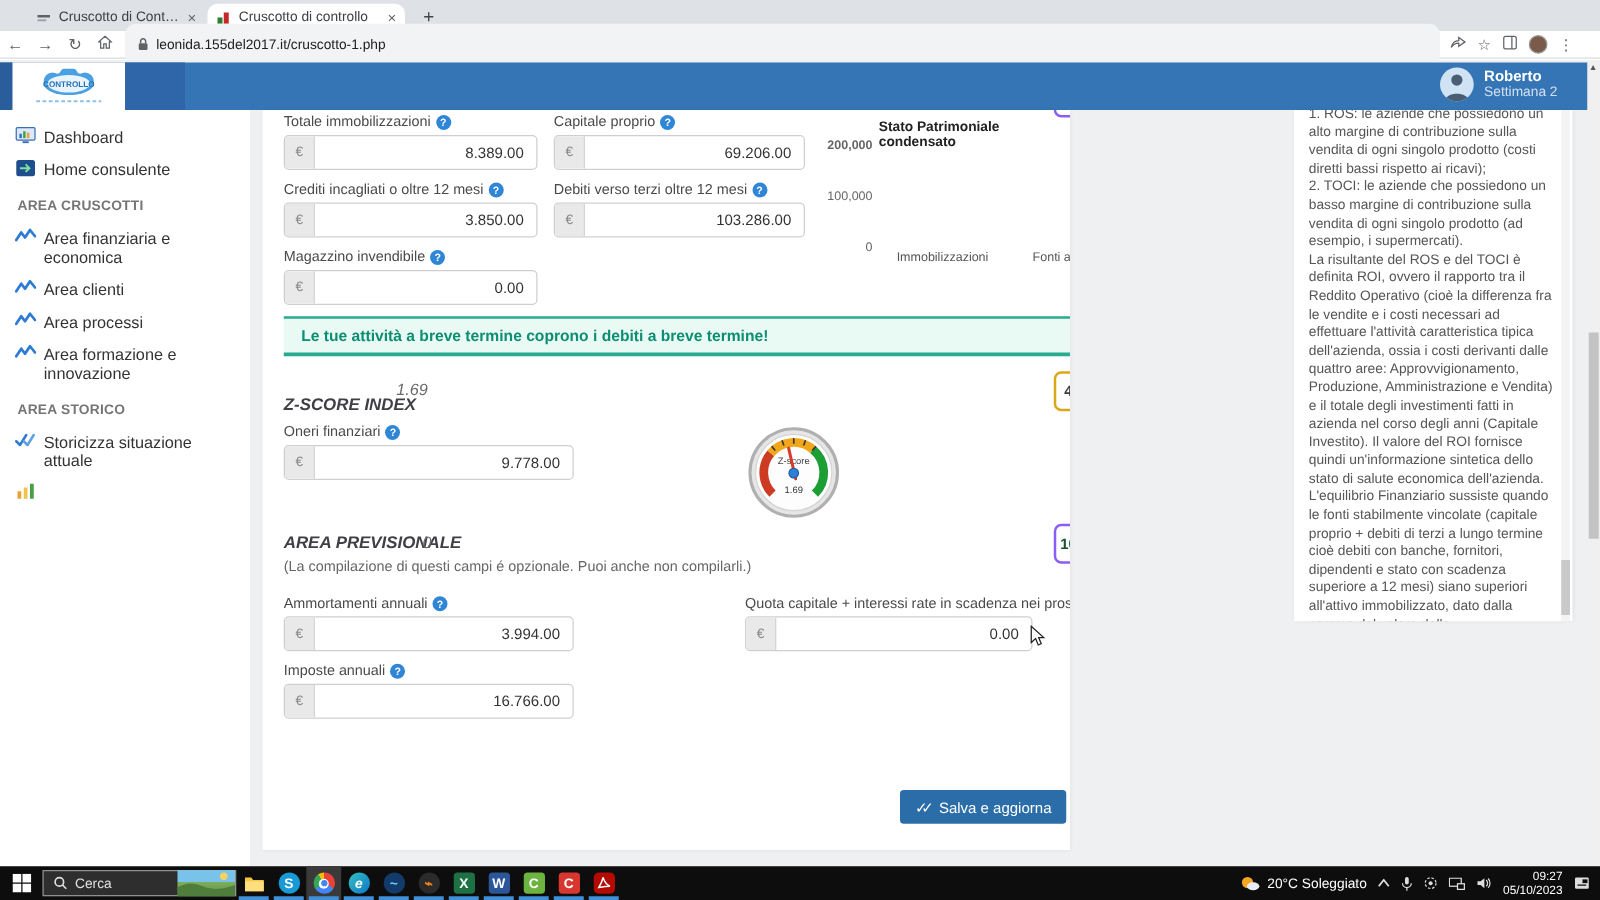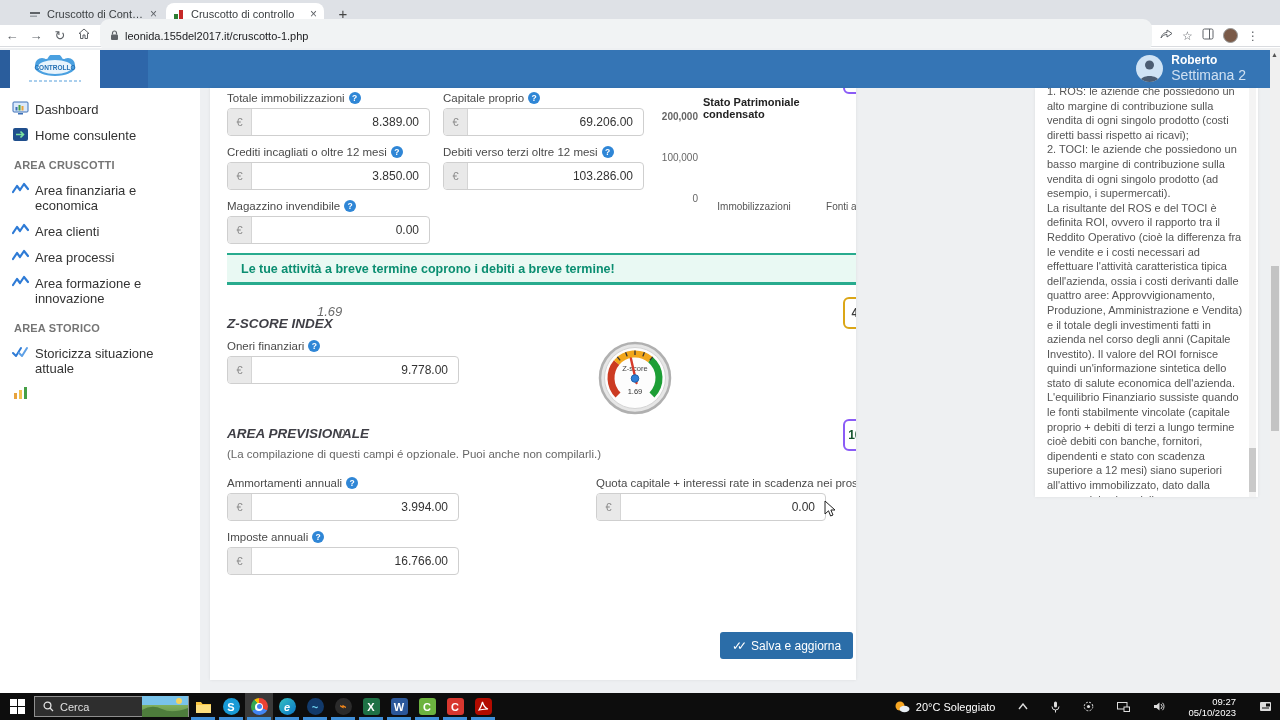--- a/index.html
+++ b/index.html
@@ -25,21 +25,21 @@
 
   
   .page{position:absolute;left:0;top:48px;width:1280px;height:645px;background:#eef0f2}
   .appheader{position:absolute;left:0;top:2px;width:1270px;height:38px;background:#3575b5}
   .hdr-darkL{position:absolute;left:0;top:0;width:10px;height:38px;background:#2a5d9c}
   .hdr-darkB{position:absolute;left:100px;top:0;width:48px;height:38px;background:#2e66a9}
   .logobox{position:absolute;left:10px;top:0;width:90px;height:38px;background:#fff;display:flex;flex-direction:column;align-items:center;justify-content:center}
   .user{position:absolute;right:24px;top:4px;display:flex;align-items:center;gap:8px}
   .user-av{width:27px;height:27px;border-radius:50%;background:#cfe3f5;display:flex;align-items:flex-end;justify-content:center;overflow:hidden}
   .user-name{color:#fff;font-size:12px;font-weight:bold;line-height:13px}
-  .user-week{color:#cfe0f2;font-size:14px}
+  .user-week{color:#cfe0f2;font-size:11px}
 
   .sidebar{position:absolute;left:0;top:40px;width:200px;height:605px;background:#fff;padding:14px 12px 0 12px}
   .sb-item{display:flex;align-items:flex-start;gap:6px;font-size:13px;color:#333;margin-bottom:11px;line-height:15px}
   .sb-item svg{flex:0 0 17px;margin-top:-1px}
   .sb-sec{font-size:11px;font-weight:bold;color:#757575;margin:16px 0 12px 2px;letter-spacing:.2px}
 
   .card{position:absolute;left:210px;top:40px;width:646px;height:592px;background:#fff;overflow:hidden;box-shadow:0 0 3px rgba(0,0,0,.08)}
   .lbl{position:absolute;font-size:11.5px;color:#4a4a4a;white-space:nowrap;display:flex;align-items:center;gap:4px}
   .help{width:12px;height:12px;border-radius:50%;background:#2f86d6;color:#fff;font-size:8.5px;font-weight:bold;display:inline-flex;align-items:center;justify-content:center}
   .inp{position:absolute;height:28px;background:#fff;border:1px solid #cfcfcf;border-radius:4px;display:flex;align-items:center;overflow:hidden}
@@ -78,21 +78,21 @@
 
   
   .taskbar{position:absolute;left:0;top:693px;width:1280px;height:27px;background:#0d0d0d;display:flex;align-items:center}
   .tk-start{width:34px;display:flex;justify-content:center}
   .tk-search{position:relative;width:155px;height:21px;background:#2e2e2e;border:1px solid #8f8f8f;display:flex;align-items:center;padding-left:8px;gap:6px;color:#e0e0e0;font-size:11px}
   .tk-thumb{position:absolute;right:0;top:-1px;width:46px;height:21px;background:linear-gradient(#79c3ea 45%,#7fae5d 45%,#5d8f49);overflow:hidden}
   .tk-slot{position:relative;width:28px;height:27px;display:flex;align-items:center;justify-content:center}
   .tk-slot.active{background:#3a3a3a}
   .tk-slot .runline{position:absolute;bottom:0;left:2px;width:24px;height:3px;background:#3f8fd9}
   .appic{width:17px;height:17px;border-radius:3px;display:flex;align-items:center;justify-content:center;color:#fff;font-size:11px;font-weight:bold}
-  .tk-tray{margin-left:auto;display:flex;align-items:center;gap:23px;padding-right:8px;color:#fff}
+  .tk-tray{margin-left:auto;display:flex;align-items:center;gap:9px;padding-right:8px;color:#fff}
   .tk-weather{display:flex;align-items:center;gap:6px;font-size:11px;color:#fff}
   .tk-clock{font-size:9.5px;text-align:right;line-height:11px}
   .trayic{color:#ddd;font-size:11px;display:flex;align-items:center}
 </style>
 </head>
 <body>
 
 <div id="screen">
 
   <div class="tabbar">

